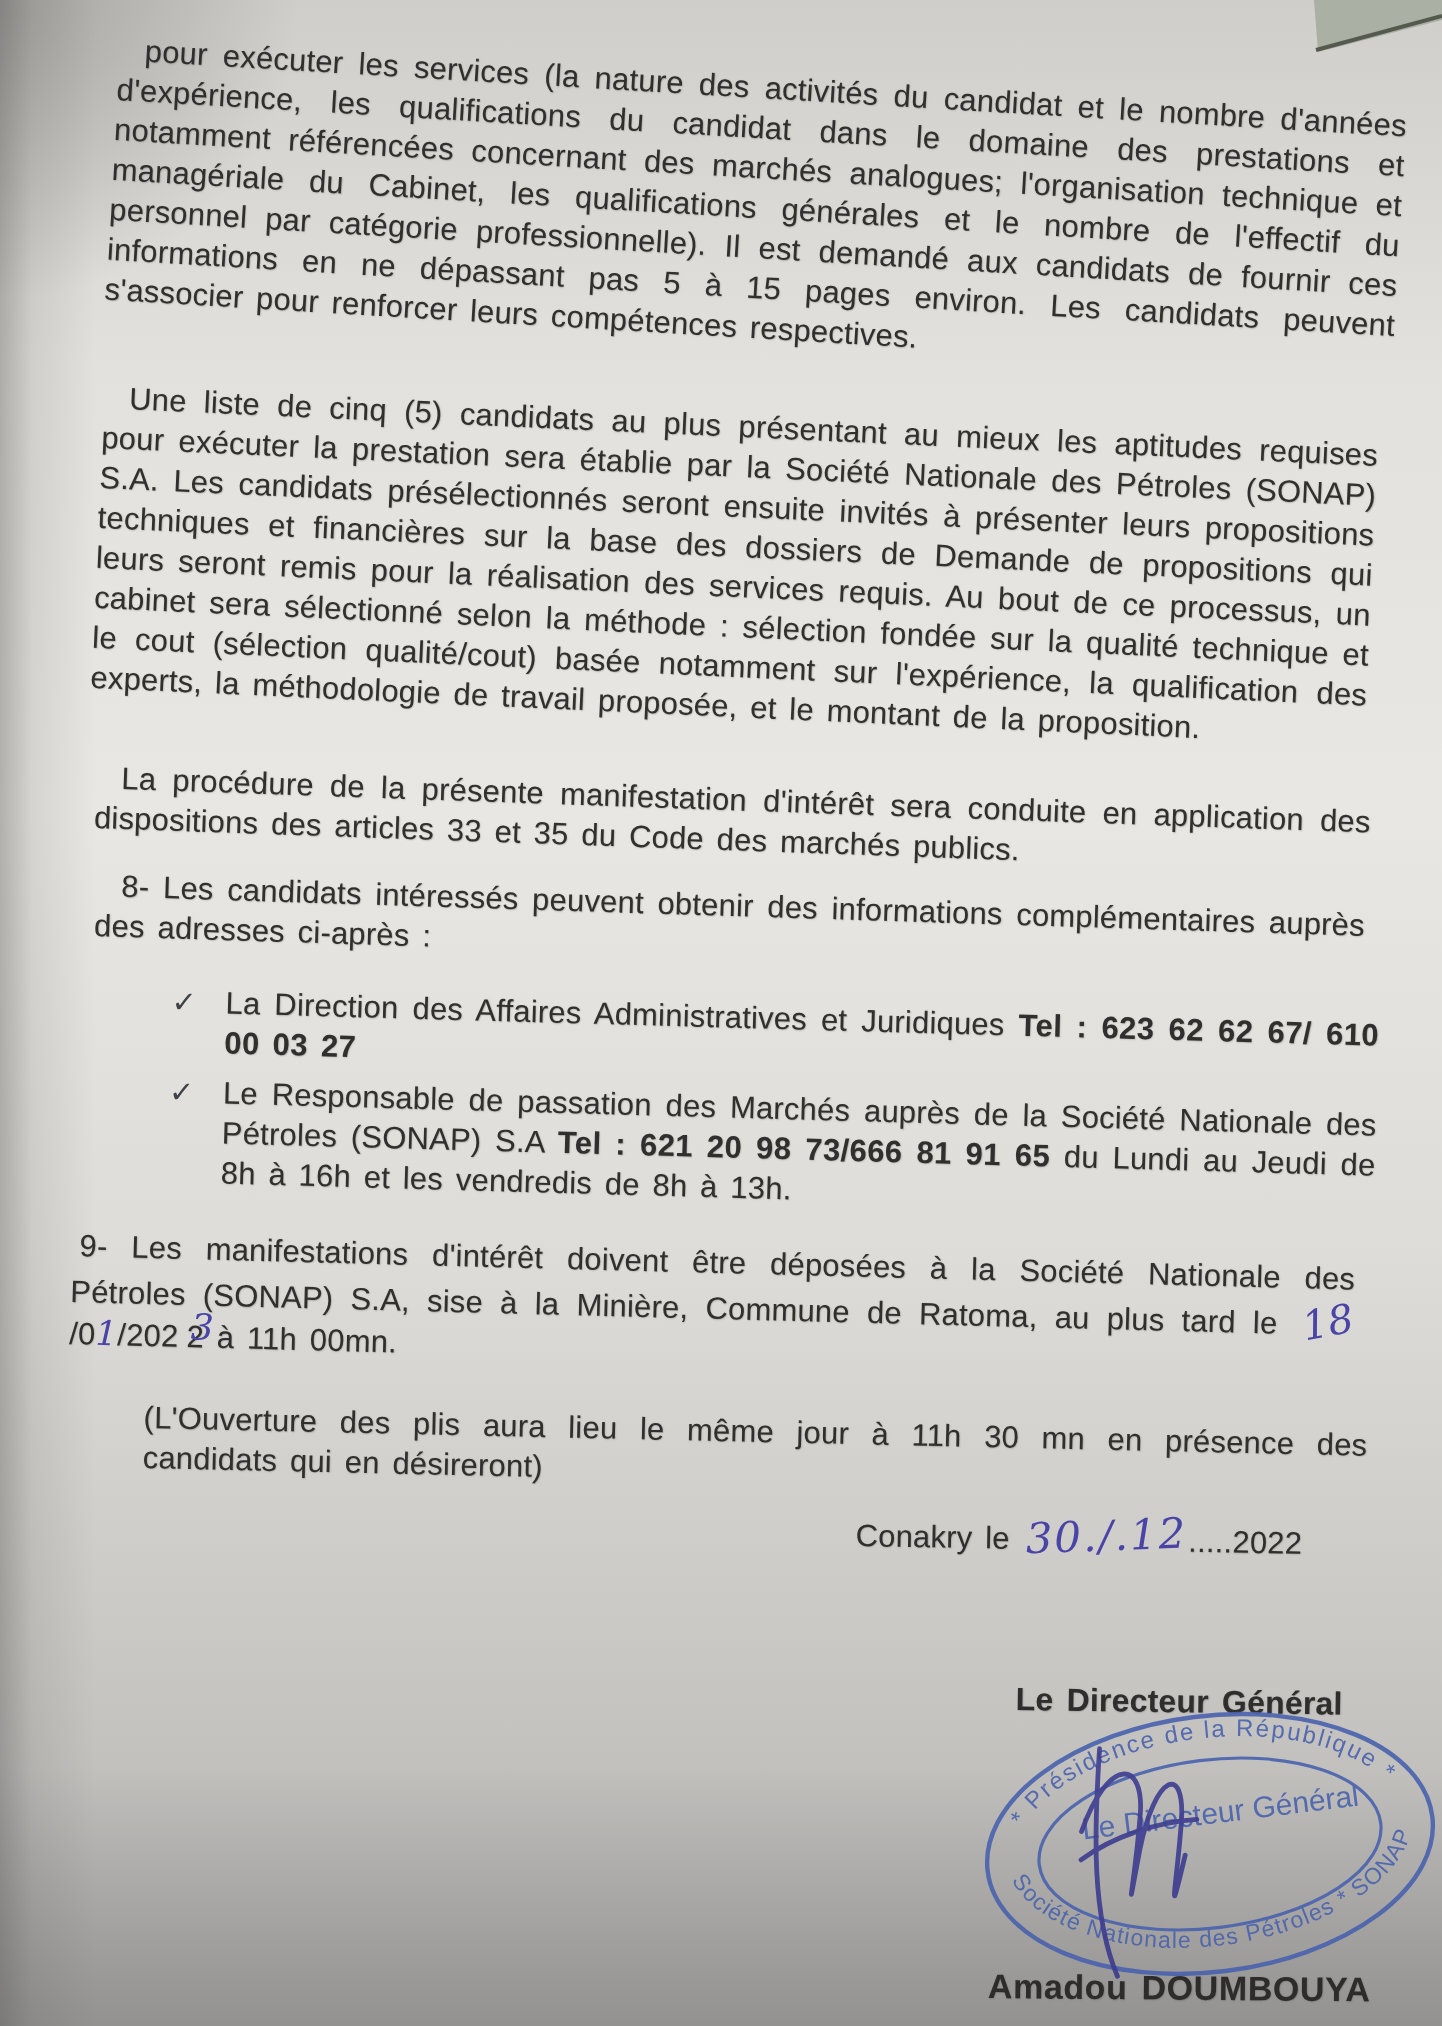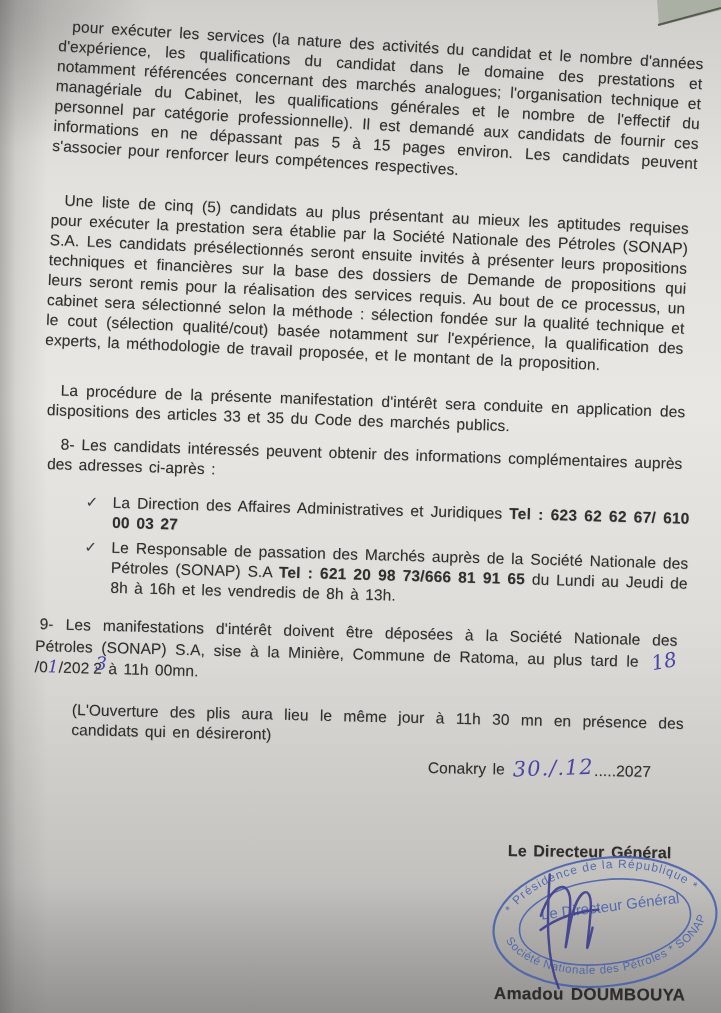--- a/index.html
+++ b/index.html
@@ -84,21 +84,21 @@
     <li>
       <span class="check">✓</span><span>Le Responsable de passation des Marchés auprès de la Société Nationale des Pétroles (SONAP) S.A </span><strong>Tel : 621 20 98 73/666 81 91 65</strong><span> du Lundi au Jeudi de 8h à 16h et les vendredis de 8h à 13h.</span>
     </li>
   </ul>
 
   <p class="blk r15" style="top:614px;left:36px;width:642px;text-indent:4px;"><span>9-</span><span> Les manifestations d'intérêt doivent être déposées à la Société Nationale des Pétroles (SONAP) S.A, sise à la Minière, Commune de Ratoma, au plus tard le </span><span class="hand hand-day">18</span><span> /0</span><span class="hand hand-month">1</span><span>/202</span><span class="ovl"><span>2</span><span class="hand hand-yd">3</span></span><span> à 11h 00mn.</span></p>
 
   <p class="blk r13" style="top:700px;left:72px;width:612px;">(L'Ouverture des plis aura lieu le même jour à 11h 30 mn en présence des candidats qui en désireront)</p>
 
   <div class="blk r10 dateline" style="top:756px;left:428px;">
-    <span>Conakry le </span><span class="hand hand-date">30./.12</span><span>.....</span><span>2027</span>
+    <span>Conakry le </span><span class="hand hand-date">30./.12</span><span>.....</span><span>2022</span>
   </div>
 
   <div class="blk r08 sig-title" style="top:841px;left:508px;">Le Directeur Général</div>
 
   <svg class="stamp" width="238" height="152" viewBox="0 0 238 152" aria-hidden="true">
     <defs>
       <path id="topArc" d="M 20,76 A 99,53 0 0 1 218,76" fill="none"></path>
       <path id="bottomArc" d="M 16,70 A 103,57 0 0 0 222,70" fill="none"></path>
     </defs>
     <ellipse cx="119" cy="76" rx="112" ry="64" fill="none" stroke="#4a62ae" stroke-width="2.2"></ellipse>

